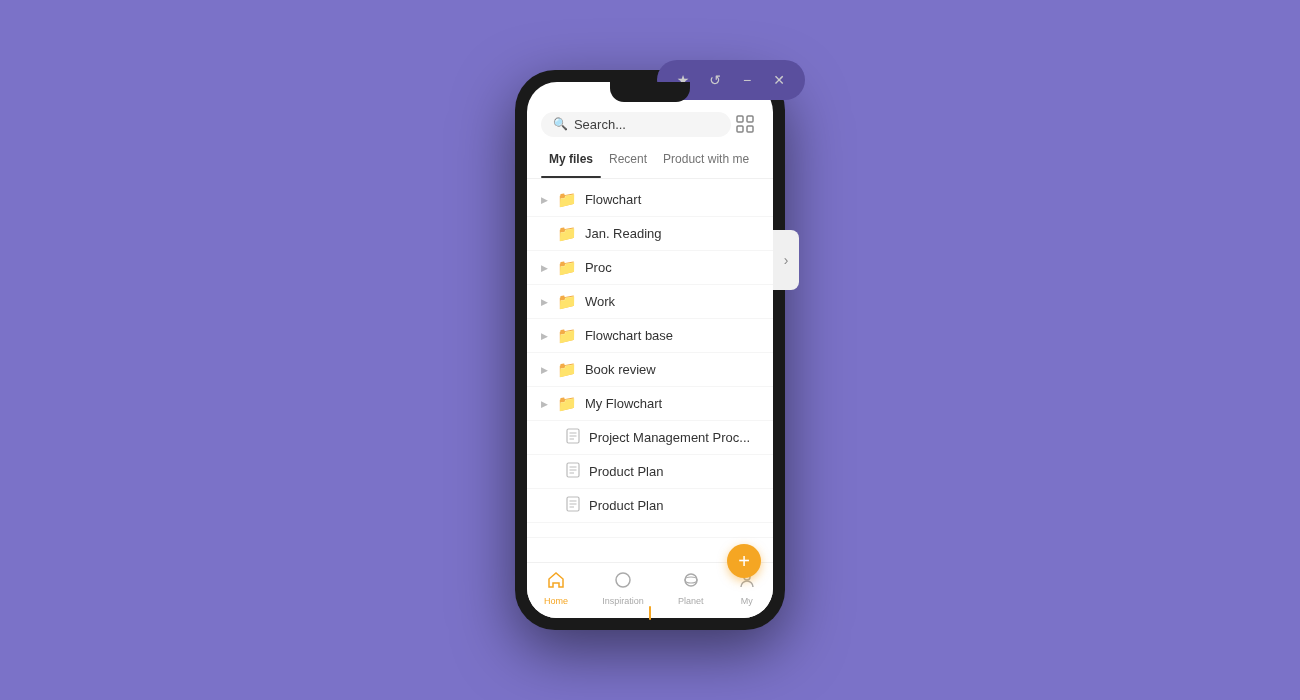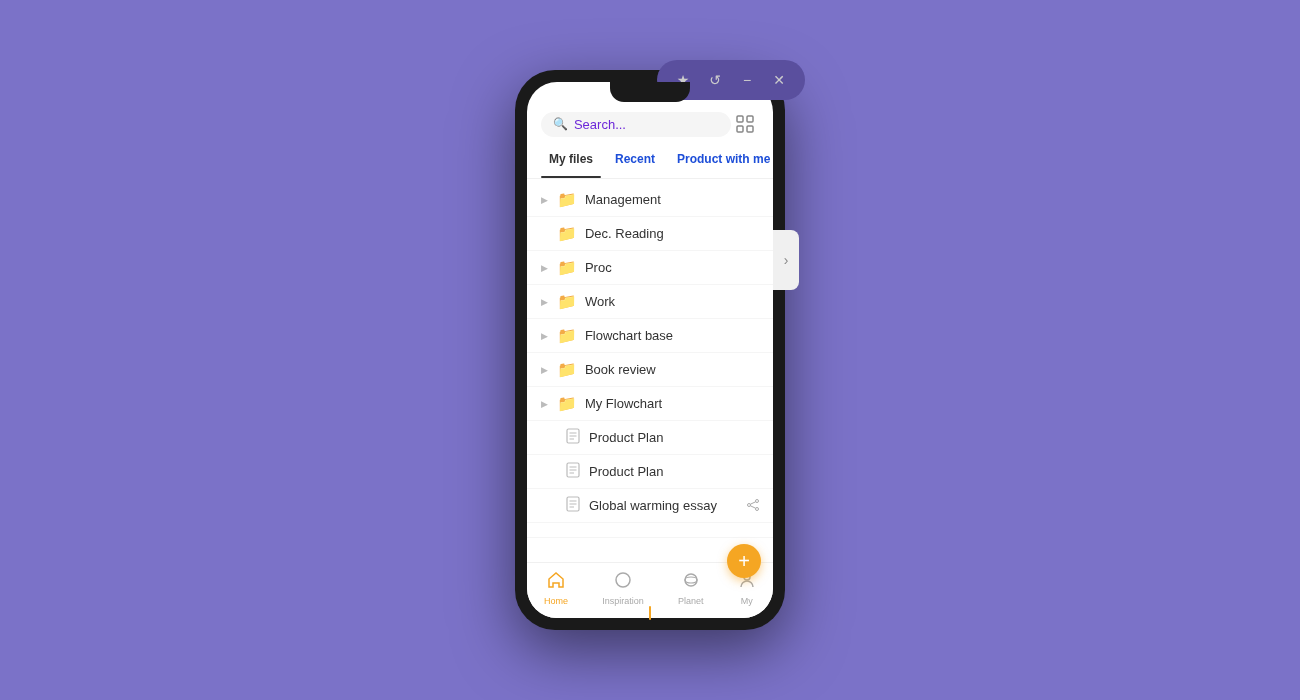--- a/index.html
+++ b/index.html
@@ -126,50 +126,50 @@
       padding: 5px 12px;
       gap: 6px;
     }
 
     .search-icon-svg {
       color: #aaa;
       font-size: 12px;
     }
 
     .search-placeholder {
-      color: #6d28d9;
+      color: #404040;
       font-size: 13px;
     }
 
     .grid-icon {
       width: 28px;
       height: 28px;
       display: flex;
       align-items: center;
       justify-content: center;
       color: #888;
       font-size: 16px;
       cursor: pointer;
     }
 
     
     .tabs {
       display: flex;
       align-items: flex-end;
-      gap: 6px;
+      gap: 0;
       padding: 4px 14px 8px;
       border-bottom: 1px solid #f0f0f0;
     }
 
     .tab {
       padding: 4px 8px;
       font-size: 12px;
       cursor: pointer;
-      color: #1d4ed8;
-      font-weight: 700;
+      color: #737373;
+      font-weight: 400;
       white-space: nowrap;
     }
 
     .tab.active {
       color: #333;
       font-weight: 700;
       position: relative;
     }
 
     .tab.active::after {
@@ -360,27 +360,27 @@
           <div class="tab">
             <span>Product with me</span>
           </div>
         </div>
 
         <div class="file-list">
 
           <div class="file-item">
             <span class="chevron-icon">▶</span>
             <span class="folder-icon">📁</span>
-            <span class="file-name">Management</span>
+            <span class="file-name">Flowchart</span>
           </div>
 
           <div class="file-item">
             <span class="chevron-icon" style="visibility:hidden">▶</span>
             <span class="folder-icon">📁</span>
-            <span class="file-name">Dec. Reading</span>
+            <span class="file-name">Jan. Reading</span>
           </div>
 
           <div class="file-item">
             <span class="chevron-icon">▶</span>
             <span class="folder-icon">📁</span>
             <span class="file-name">Proc</span>
           </div>
 
           <div class="file-item">
             <span class="chevron-icon">▶</span>
@@ -398,32 +398,31 @@
             <span class="chevron-icon">▶</span>
             <span class="folder-icon">📁</span>
             <span class="file-name">Book review</span>
           </div>
 
           <div class="file-item">
             <span class="chevron-icon">▶</span>
             <span class="folder-icon">📁</span>
             <span class="file-name">My Flowchart</span>
           </div>
-
 
           <div class="file-item indented">
             <span class="doc-icon">
               <svg width="14" height="16" viewBox="0 0 14 16" fill="none">
                 <rect x="1" y="1" width="12" height="14" rx="1.5" stroke="#bbb" stroke-width="1.2"></rect>
                 <line x1="3.5" y1="5" x2="10.5" y2="5" stroke="#bbb" stroke-width="1"></line>
                 <line x1="3.5" y1="8" x2="10.5" y2="8" stroke="#bbb" stroke-width="1"></line>
                 <line x1="3.5" y1="11" x2="8" y2="11" stroke="#bbb" stroke-width="1"></line>
               </svg>
             </span>
-            <span class="file-name">Product Plan</span>
+            <span class="file-name">Project Management Proc...</span>
           </div>
 
           <div class="file-item indented">
             <span class="doc-icon">
               <svg width="14" height="16" viewBox="0 0 14 16" fill="none">
                 <rect x="1" y="1" width="12" height="14" rx="1.5" stroke="#bbb" stroke-width="1.2"></rect>
                 <line x1="3.5" y1="5" x2="10.5" y2="5" stroke="#bbb" stroke-width="1"></line>
                 <line x1="3.5" y1="8" x2="10.5" y2="8" stroke="#bbb" stroke-width="1"></line>
                 <line x1="3.5" y1="11" x2="8" y2="11" stroke="#bbb" stroke-width="1"></line>
               </svg>
@@ -433,31 +432,23 @@
 
           <div class="file-item indented">
             <span class="doc-icon">
               <svg width="14" height="16" viewBox="0 0 14 16" fill="none">
                 <rect x="1" y="1" width="12" height="14" rx="1.5" stroke="#bbb" stroke-width="1.2"></rect>
                 <line x1="3.5" y1="5" x2="10.5" y2="5" stroke="#bbb" stroke-width="1"></line>
                 <line x1="3.5" y1="8" x2="10.5" y2="8" stroke="#bbb" stroke-width="1"></line>
                 <line x1="3.5" y1="11" x2="8" y2="11" stroke="#bbb" stroke-width="1"></line>
               </svg>
             </span>
-            <span class="file-name">Global warming essay</span>
-            <span class="share-icon">
-              <svg width="12" height="12" viewBox="0 0 12 12" fill="none">
-                <circle cx="10" cy="2" r="1.5" stroke="#aaa" stroke-width="1"></circle>
-                <circle cx="2" cy="6" r="1.5" stroke="#aaa" stroke-width="1"></circle>
-                <circle cx="10" cy="10" r="1.5" stroke="#aaa" stroke-width="1"></circle>
-                <line x1="3.4" y1="5.2" x2="8.6" y2="2.8" stroke="#aaa" stroke-width="1"></line>
-                <line x1="3.4" y1="6.8" x2="8.6" y2="9.2" stroke="#aaa" stroke-width="1"></line>
-              </svg>
-            </span>
-          </div>
+            <span class="file-name">Product Plan</span>
+          </div>
+
 
           <div class="file-item indented">
             
             
           </div>
 
         </div>
 
         <div class="fab-button">
           <span>+</span>

